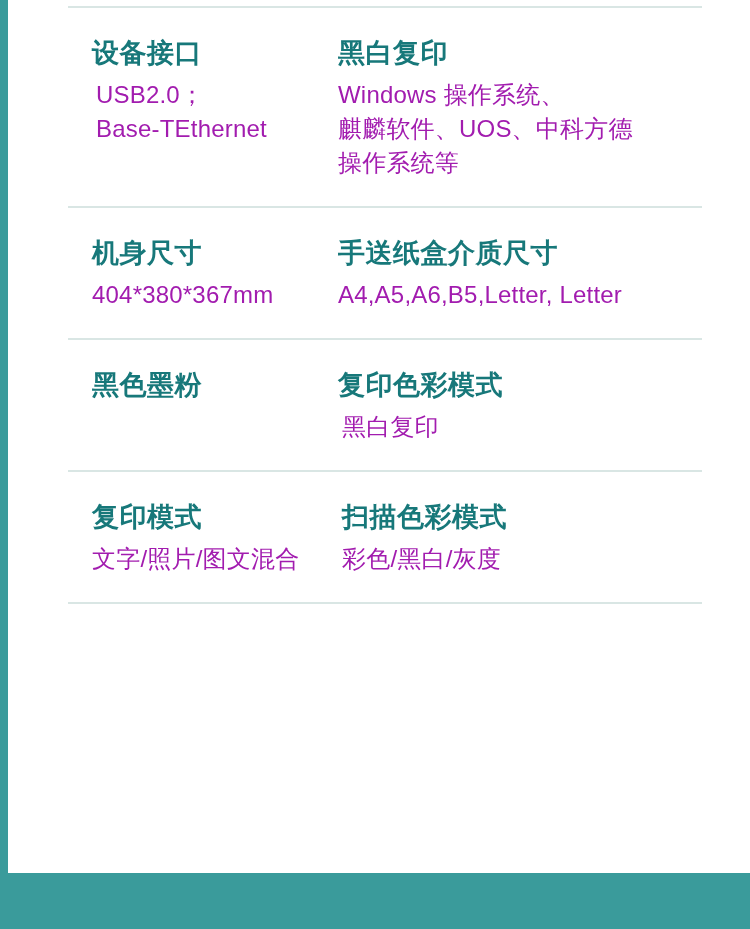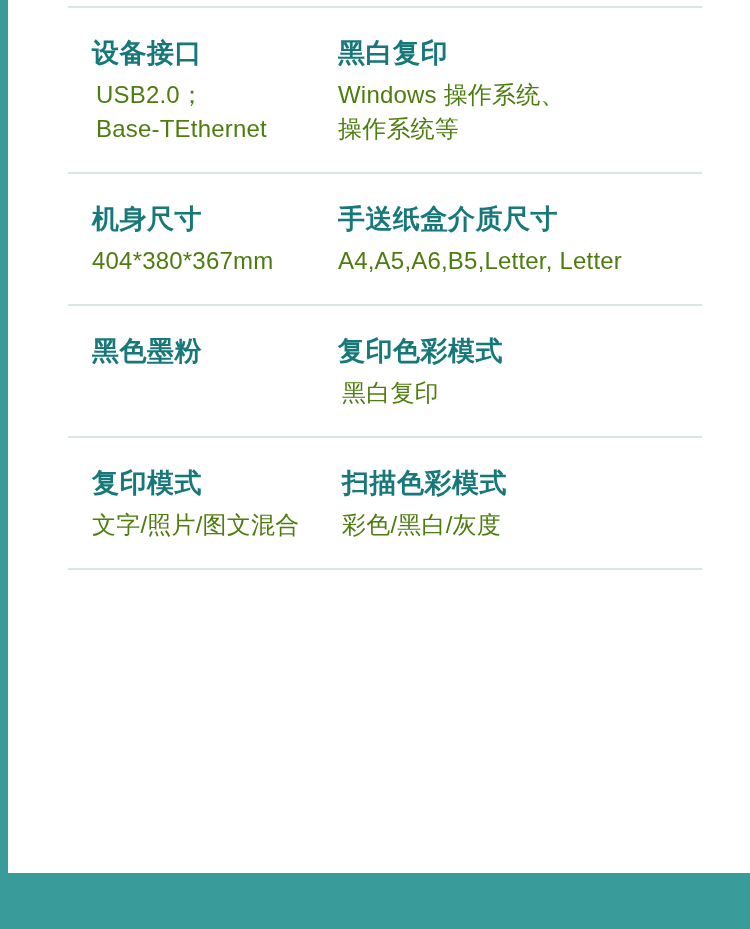--- a/index.html
+++ b/index.html
@@ -68,21 +68,21 @@
   .spec-title {
     color: #17787a;
     font-size: 27px;
     font-weight: bold;
     line-height: 34px;
     letter-spacing: 0.5px;
     margin-bottom: 8px;
     white-space: nowrap;
   }
   .spec-value {
-    color: #4d7c0f;
+    color: #a21caf;
     font-size: 24px;
     line-height: 34px;
     letter-spacing: 0.2px;
   }
   .spec-value .line {
     display: block;
     white-space: nowrap;
   }
   .indent-1 {
     padding-left: 4px;
@@ -116,20 +116,21 @@
           <div class="spec-title">设备接口</div>
           <div class="spec-value indent-1">
             <span class="line">USB2.0；</span>
             <span class="line">Base-TEthernet</span>
           </div>
         </div>
         <div class="col col-right">
           <div class="spec-title">黑白复印</div>
           <div class="spec-value">
             <span class="line">Windows 操作系统、</span>
+            <span class="line">麒麟软件、UOS、中科方德</span>
             <span class="line">操作系统等</span>
           </div>
         </div>
       </div>
 
       <div class="spec-row">
         <div class="col col-left">
           <div class="spec-title">机身尺寸</div>
           <div class="spec-value">
             <span class="line">404*380*367mm</span>

